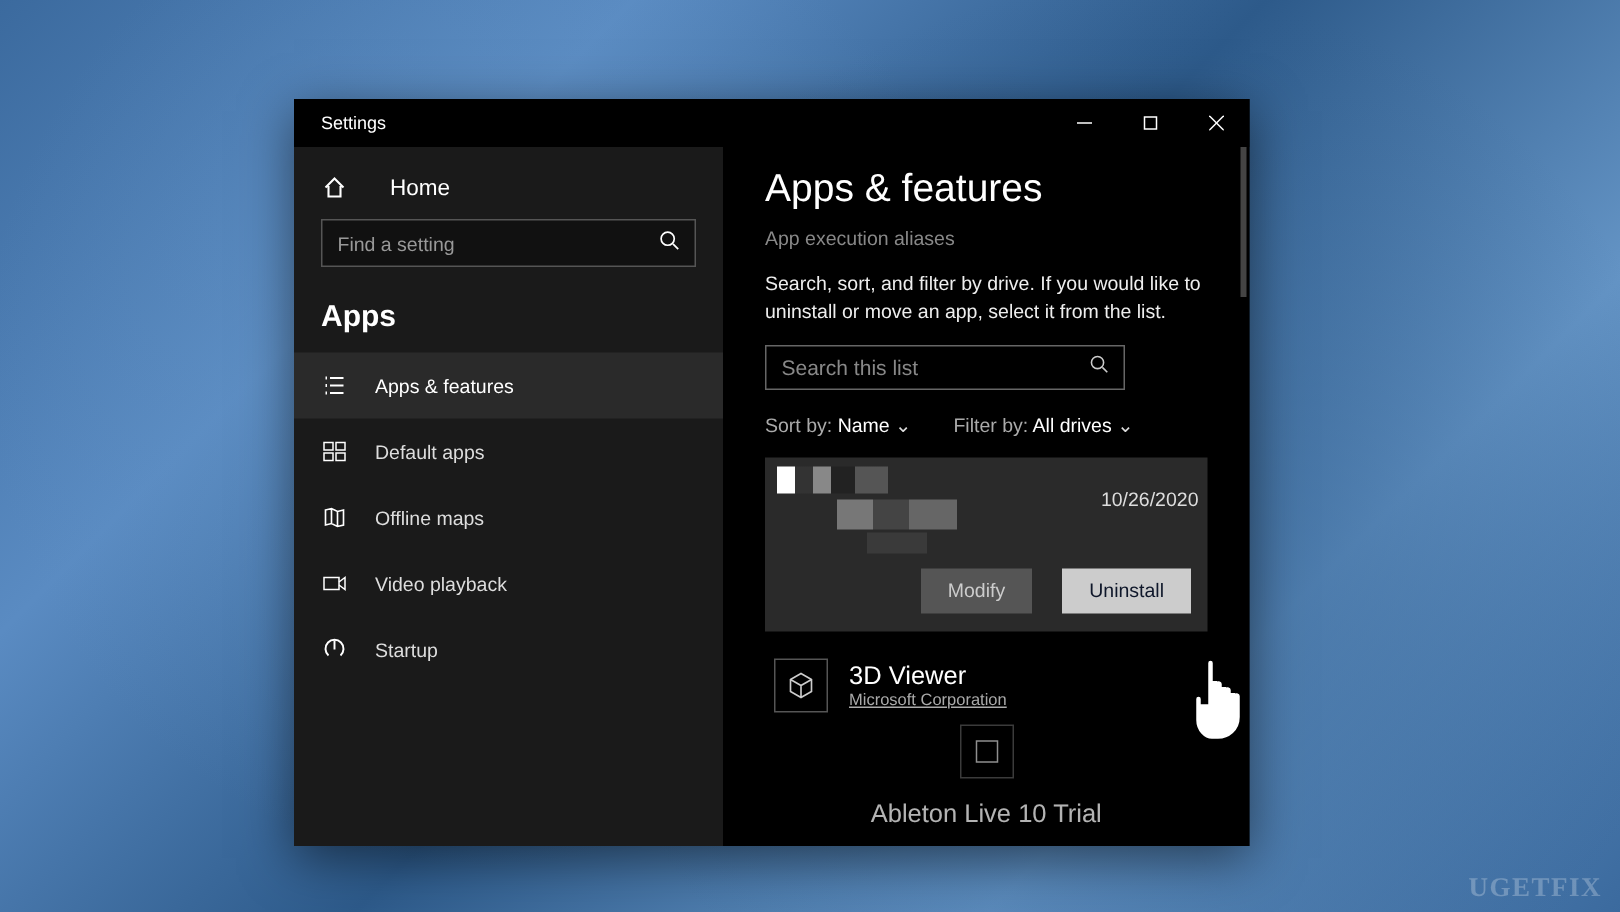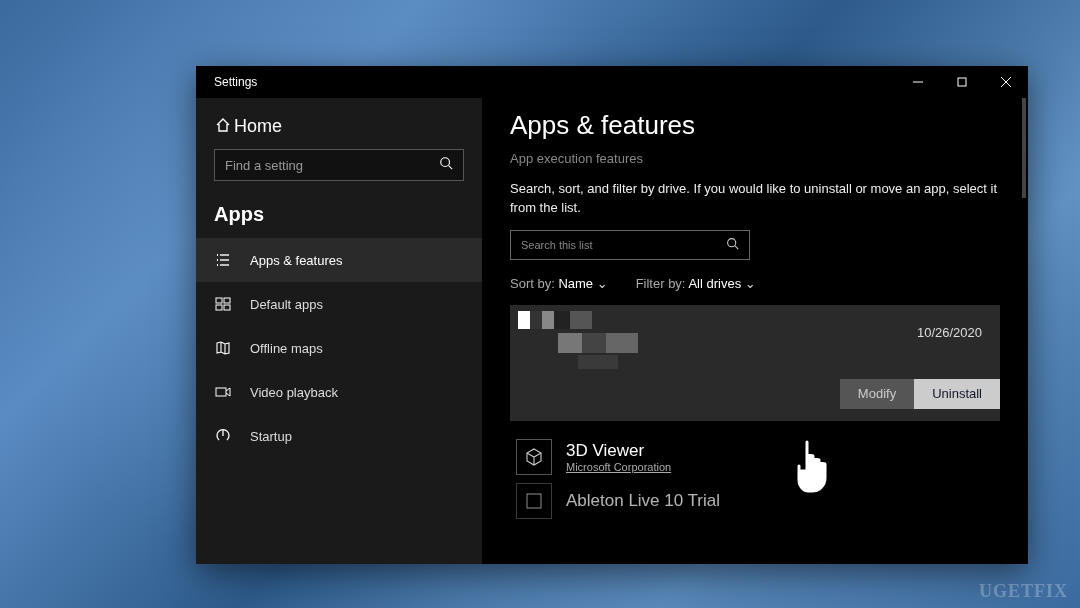--- a/index.html
+++ b/index.html
@@ -6,21 +6,21 @@
     body {
       width: 1080px; height: 608px;
       background: linear-gradient(135deg, #3b6a9e 0%, #5a8bc2 25%, #2d5a8a 50%, #6494c5 75%, #3b6a9e 100%);
       position: relative;
       overflow: hidden;
     }
     .bg-blur { position:absolute; inset:0; background: radial-gradient(circle at 30% 40%, rgba(100,148,197,0.5), transparent 40%), radial-gradient(circle at 70% 60%, rgba(45,90,138,0.6), transparent 45%); }
     .settings-window {
       position: absolute;
       left: 196px; top: 66px;
-      width: 832px; height: 498px;
+      width: 637px; height: 498px;
       background: #000;
       color: #fff;
       display: flex;
       flex-direction: column;
       box-shadow: 0 8px 32px rgba(0,0,0,0.5);
     }
     .titlebar {
       height: 32px;
       display: flex;
       align-items: center;
@@ -40,24 +40,24 @@
     }
     .tb-btn svg { width: 10px; height: 10px; }
     .window-body { flex: 1; display: flex; overflow: hidden; }
     .sidebar {
       width: 286px;
       background: #1a1a1a;
       display: flex; flex-direction: column;
       padding-top: 8px;
     }
     .nav-home {
-      display: flex; align-items: flex-start;
+      display: flex; align-items: center;
       padding: 10px 18px 12px 18px;
-      gap: 2px;
-      font-size: 18px;
+      gap: 28px;
+      font-size: 15px;
     }
     .nav-home .icon { width: 18px; height:18px; display:flex; align-items:center; justify-content:center; }
     .search-wrap { padding: 0 18px 14px 18px; }
     .search-box {
       height: 32px;
       border: 1px solid #555;
       background: #111;
       display: flex; align-items: center;
       padding: 0 10px;
     }
@@ -96,21 +96,21 @@
     .desc { font-size: 13px; line-height: 1.45; color:#eee; margin-bottom: 12px; }
     .search-list {
       height: 30px;
       border: 1px solid #666;
       display: flex; align-items: center;
       padding: 0 10px;
       width: 240px;
       margin-bottom: 16px;
     }
     .search-list input {
-      flex:1; background: transparent; border:none; color:#fff; font-size:11px; outline:none;
+      flex:1; background: transparent; border:none; color:#fff; font-size:14px; outline:none;
     }
     .search-list input::placeholder { color:#888; }
     .filters { display:flex; gap: 28px; font-size:13px; color:#ddd; margin-bottom: 14px; }
     .filters .label { color:#aaa; }
     .filters .val { color:#fff; }
     .count { font-size:13px; color:#eee; margin-bottom: 8px; }
     .app-card {
       background: #2a2a2a;
       padding: 0;
       height: 116px;
@@ -118,24 +118,24 @@
       margin-bottom: 10px;
     }
     .pixelated {
       position:absolute; left:8px; top:6px;
       width: 180px; height: 58px;
       background:
         linear-gradient(90deg,#fff 0 12px,#333 12px 24px,#888 24px 36px,#222 36px 52px,#555 52px 74px,#2a2a2a 74px 100%) 0 0/100% 18px no-repeat,
         linear-gradient(90deg,#2a2a2a 0 40px,#777 40px 64px,#444 64px 88px,#666 88px 120px,#2a2a2a 120px 100%) 0 22px/100% 20px no-repeat,
         linear-gradient(90deg,#2a2a2a 0 60px,#3a3a3a 60px 100px,#2a2a2a 100px 100%) 0 44px/100% 14px no-repeat;
     }
-    .date { position:absolute; right: 18px; top: 20px; font-size:13px; color:#ddd; }
+    .date { position:absolute; right: 6px; top: 20px; font-size:13px; color:#ddd; }
     .card-actions {
-      position:absolute; right:0; bottom: 12px;
-      display:flex; gap: 0; justify-content: center;
+      position:absolute; right:11px; bottom: 12px;
+      display:flex; gap: 20px; justify-content: center;
     }
     .btn {
       height: 30px; padding: 0 18px;
       font-size: 13px;
       border: none;
       background: #555; color:#ccc;
       cursor: default;
     }
     .btn.primary { background: #ccc; color:#0f172a; }
     .app-row {
@@ -267,21 +267,21 @@
               </svg>
           </span>
           <span>Startup</span>
         </div>
       </div>
     </div>
 
     <div class="content">
       <div class="scrollbar"></div>
       <h1>Apps &amp; features</h1>
-      <a class="link-text">App execution features</a>
+      <a class="link-text">App execution aliases</a>
       <p class="desc">Search, sort, and filter by drive. If you would like to uninstall or move an app, select it from the list.</p>
       <div class="search-list">
         <input placeholder="Search this list" style="">
         <span>
           <svg width="13" height="13" viewBox="0 0 16 16">
               <circle cx="7" cy="7" r="5" stroke="#ccc" fill="none" stroke-width="1.3"></circle>
               <line x1="11" y1="11" x2="15" y2="15" stroke="#ccc" stroke-width="1.3"></line>
             </svg>
         </span>
       </div>
@@ -312,21 +312,21 @@
           <svg viewBox="0 0 20 20" width="20" height="20">
               <path d="M10 2 L17 6 V14 L10 18 L3 14 V6 Z M3 6 L10 10 L17 6 M10 10 V18" stroke="#ccc" fill="none" stroke-width="1.1"></path>
             </svg>
         </div>
         <div class="meta">
           <div class="name">3D Viewer</div>
           <div class="pub">Microsoft Corporation</div>
         </div>
       </div>
 
-      <div class="app-row" style="opacity:0.7; padding-top:0;">
+      <div class="app-row" style="opacity:0.7; padding-top:0;flex-direction:column;">
         <div class="app-icon">
           <svg viewBox="0 0 20 20" width="20" height="20">
               <rect x="3" y="3" width="14" height="14" stroke="#ccc" fill="none"></rect>
             </svg>
         </div>
         <div class="meta">
           <div class="name">Ableton Live 10 Trial</div>
         </div>
       </div>
     </div>

